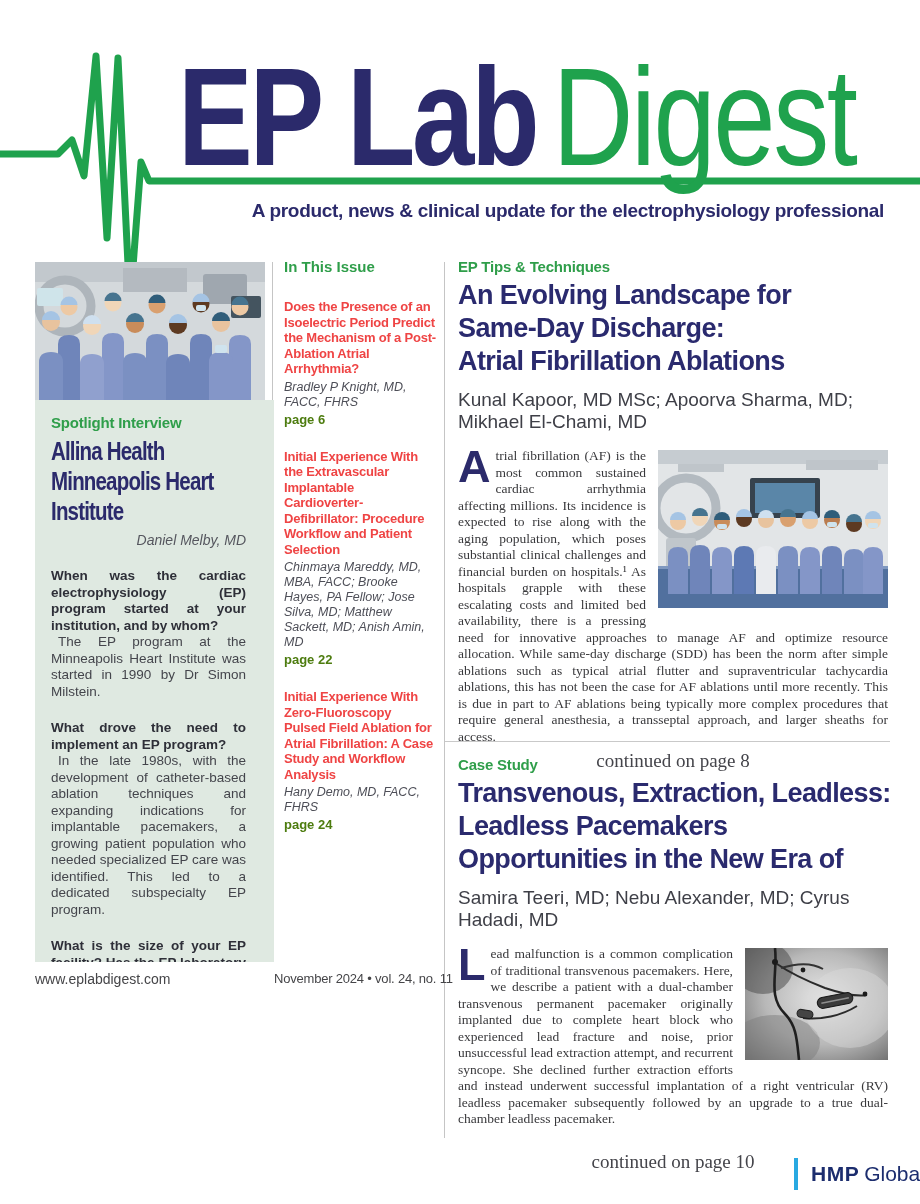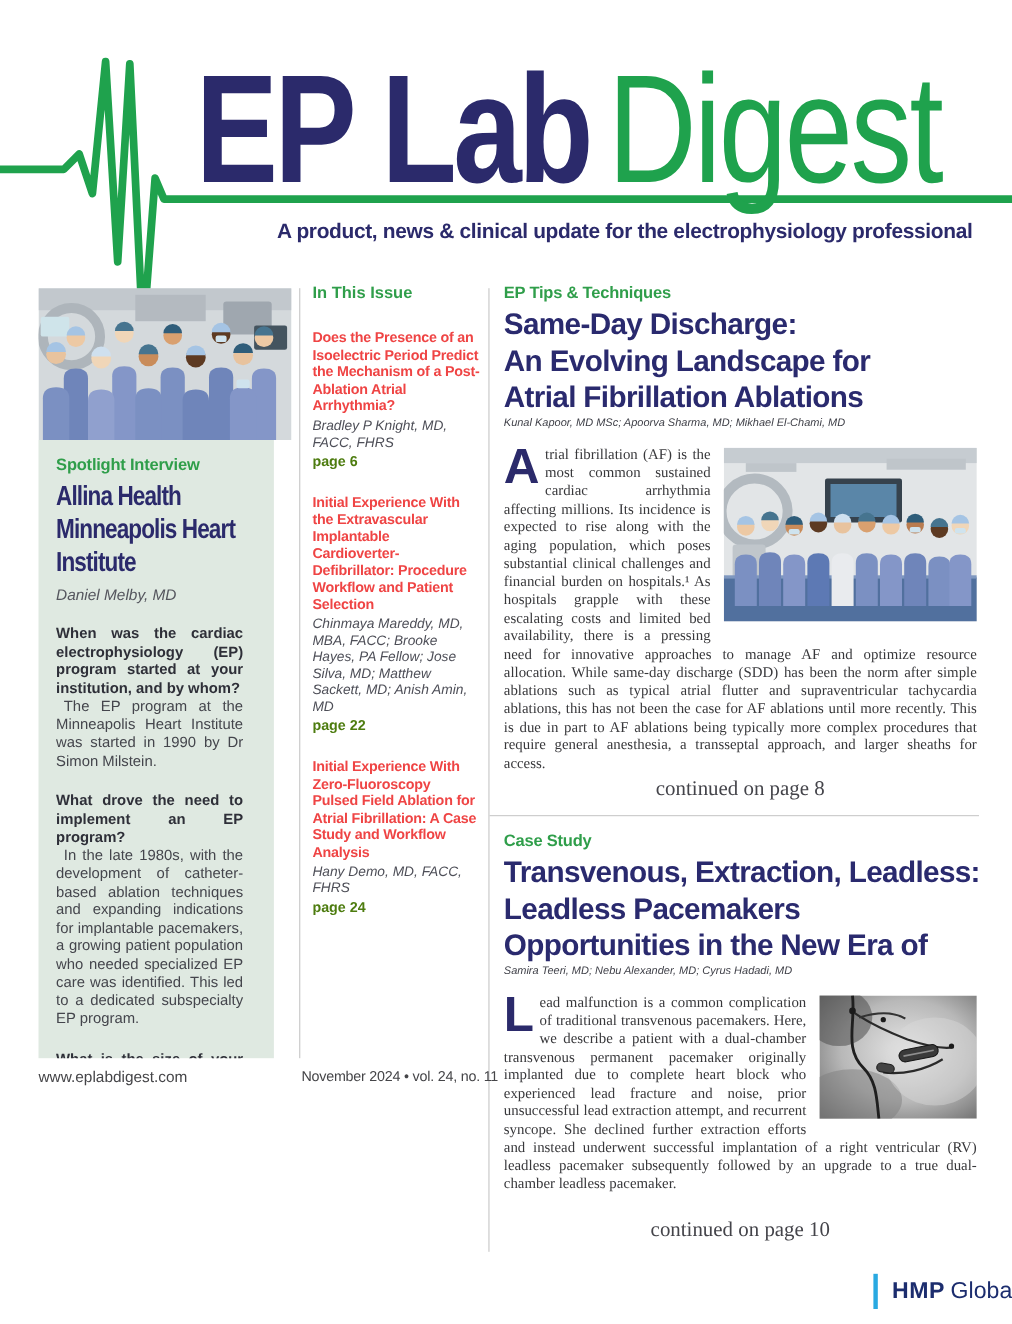--- a/index.html
+++ b/index.html
@@ -17,26 +17,26 @@
 
   
   .vdiv { position: absolute; width: 1px; background: #c5c5c5; }
   .vdiv1 { left: 272px; top: 262px; height: 700px; }
   .vdiv2 { left: 444px; top: 262px; height: 876px; }
   .hdiv  { position: absolute; left: 445px; top: 741px; width: 445px; height: 1px; background: #c9c9c9; }
 
   
   .col-left { position: absolute; left: 35px; top: 262px; width: 230px; }
   .photo1 { display: block; width: 230px; height: 138px; }
-  .greenbox { width: 214px; height: 562px; background: #dfe9e1; padding: 14px 28px 14px 16px; overflow: hidden; }
+  .greenbox { width: 239px; height: 562px; background: #dfe9e1; padding: 14px 28px 14px 16px; overflow: hidden; }
   .sec-label { font-size: 15px; font-weight: 700; color: #2f9e4a; letter-spacing: -0.2px; }
   .spot-title { margin-top: 5px; transform: scaleX(0.82); transform-origin: left top; }
   .spot-title div { font-size: 25px; line-height: 30px; font-weight: 800; color: #2b2a6b;
                     letter-spacing: -1px; white-space: nowrap; }
-  .spot-byline { margin-top: 6px; font-size: 14px; font-style: italic; color: #55565e; }
+  .spot-byline { margin-top: 6px; font-size: 14px; font-style: italic; color: #55565e; text-align: right; }
   .qa { margin-top: 20px; }
   .qa .q { font-size: 13.5px; line-height: 16.5px; font-weight: 700; color: #2e2f38; text-align: justify; }
   .qa .a { font-size: 13.5px; line-height: 16.5px; color: #44454c; text-align: justify; text-indent: 7px; }
   .continued { font-family: "Liberation Serif", serif; font-size: 19px;
                color: #44444a; text-align: center; }
 
   
   .col-mid { position: absolute; left: 284px; top: 258px; width: 152px; }
   .issue-head { font-size: 15px; font-weight: 700; color: #2f9e4a; margin-bottom: 24px; }
   .issue-item { margin-bottom: 22px; }
@@ -44,21 +44,21 @@
   .issue-item .ia { margin-top: 3px; font-size: 12.5px; line-height: 15px; font-style: italic; color: #4e4f58; }
   .issue-item .ip { margin-top: 2px; font-size: 13px; font-weight: 700; color: #4d7c0f; }
 
   
   .article { position: absolute; left: 458px; width: 430px; }
   .art1 { top: 258px; }
   .art2 { top: 756px; }
   .art-title { margin-top: 4px; }
   .art-title div { font-size: 27px; line-height: 33px; font-weight: 800; color: #2a2a6e;
                    letter-spacing: -0.6px; white-space: nowrap; }
-  .art-byline { margin-top: 1px; font-size: 10px; font-style: italic; color: #3e3f47; }
+  .art-byline { margin-top: 11px; font-size: 19px; color: #3e3f47; }
   .art-body { margin-top: 15px; font-family: "Liberation Serif", serif; font-size: 13.5px;
               line-height: 16.5px; color: #38383b; text-align: justify; }
   .float-img { float: right; margin: 2px 0 6px 12px; }
   .dropcap { float: left; font-family: "Liberation Sans", sans-serif; font-size: 45px; line-height: 34px;
              font-weight: 600; color: #2b2a6b; margin: 2px 5px 0 0; }
   .art-continued { clear: none; margin-top: 8px; }
   .art2 .art-continued { margin-top: 26px; }
 
   
   .footer-site  { position: absolute; left: 35px;  top: 971px; font-size: 14px; color: #454548; }
@@ -194,22 +194,22 @@
     <div class="issue-item">
       <div class="it">Initial Experience With Zero-Fluoroscopy Pulsed Field Ablation for Atrial Fibrillation: A Case Study and Workflow Analysis</div>
       <div class="ia">Hany Demo, MD, FACC, FHRS</div>
       <div class="ip">page 24</div>
     </div>
   </div>
 
   <div class="article art1">
     <div class="sec-label">EP Tips &amp; Techniques</div>
     <div class="art-title">
+      <div>An Evolving Landscape for</div>
       <div>Same-Day Discharge:</div>
-      <div>An Evolving Landscape for</div>
       <div>Atrial Fibrillation Ablations</div>
     </div>
     <div class="art-byline">Kunal Kapoor, MD MSc; Apoorva Sharma, MD; Mikhael El-Chami, MD</div>
     <div class="art-body">
       <svg class="float-img" width="230" height="158" viewBox="0 0 230 158" aria-hidden="true">
         <rect width="230" height="158" fill="#e2e5e7"></rect>
         <rect width="230" height="14" fill="#c6ccd1"></rect>
         <rect x="20" y="14" width="46" height="8" fill="#bfc5ca"></rect>
         <rect x="148" y="10" width="72" height="10" fill="#bfc5ca"></rect>
         <circle cx="28" cy="58" r="30" fill="none" stroke="#b3bac0" stroke-width="9"></circle>

